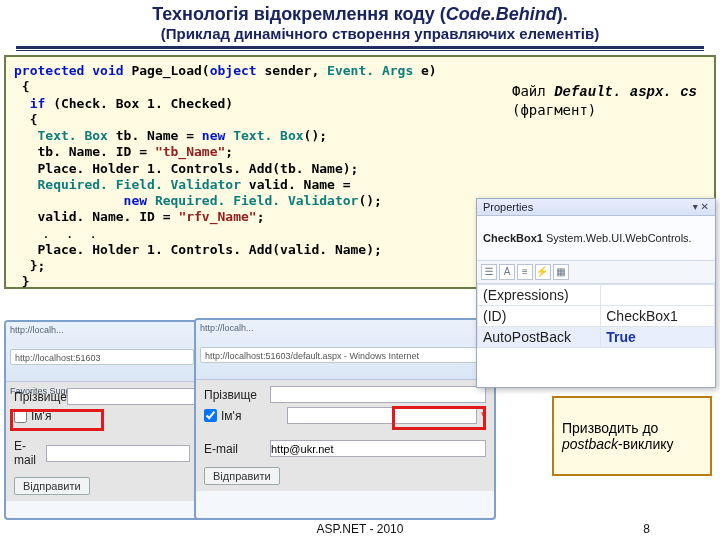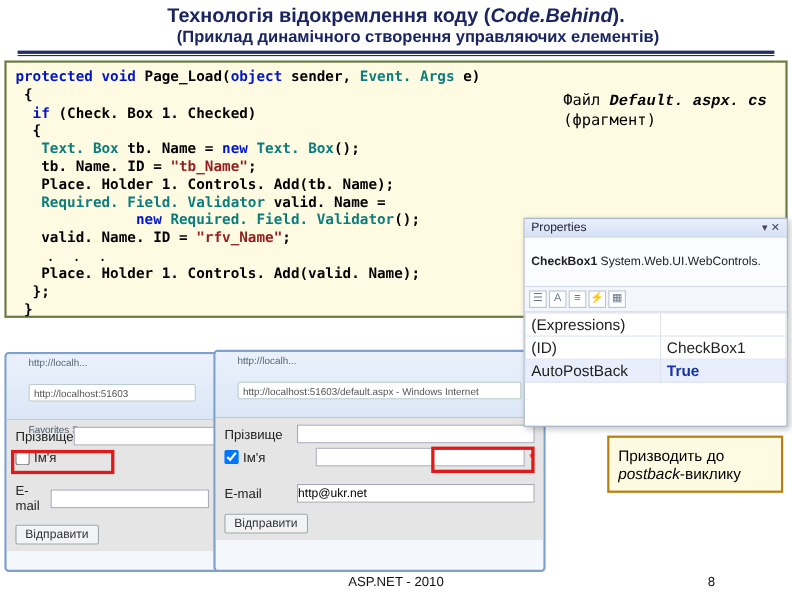--- a/index.html
+++ b/index.html
@@ -63,21 +63,21 @@
   }
   .bwin {
     position: absolute;
     border: 2px solid #7ea0cd;
     background: #f4f7fc;
     border-radius: 4px;
     overflow: hidden;
   }
   .bwinA { left: 0;   top: 2px;  width: 196px; height: 200px; }
   .bwinB { left: 190px; top: 0;  width: 302px; height: 202px; z-index: 2; }
-  .chrome { height: 60px; background: linear-gradient(#eaf1fb,#dbe7f6); border-bottom: 1px solid #b9c8df; font-size: 10px; color:#556; padding: 3px 20px; }
+  .chrome { height: 60px; background: linear-gradient(#eaf1fb,#dbe7f6); border-bottom: 1px solid #b9c8df; font-size: 10px; color:#556; padding: 3px 4px; }
   .chrome .addr { margin-top: 14px; height: 16px; background:#fff; border:1px solid #bcc; border-radius:2px; font-size:9px; line-height:16px; padding:0 4px; color:#555; overflow:hidden; white-space:nowrap; }
   .chrome .favtabs { font-size:9px; color:#567; }
   .chrome .tools { margin-top:21px; font-size:9px; color:#456; overflow:hidden; white-space:nowrap; }
   .page {
     background:#e5e5e5; padding:6px 8px; font-size:12px; color:#333;
   }
   .formrow { display:flex; align-items:center; margin-bottom:4px; }
   .formrow .lbl { width: 66px; color:#222; }
   .formrow input[type=text] { flex:1; height:17px; border:1px solid #aab; font-size:11px; }
   .formrow input[type=checkbox] { margin-right:4px; }
@@ -136,21 +136,21 @@
   .props tr.sel td { background:#e9eefc; }
   .props tr.sel td.v { font-weight:bold; color:#1735a9; }
 
   
   .callout {
     position:absolute;
     right: 8px; top: 396px;
     width: 160px;
     border: 2px solid #b57f12;
     background: #fffbe2;
-    padding: 8px 8px;
+    padding: 22px 8px;
     font-size: 14px;
     color:#000;
     z-index:5;
   }
   .callout .pb { font-style: italic; }
 
   .footer-label {
     position:absolute;
     bottom: 4px; left: 0; width: 720px;
     text-align:center;

